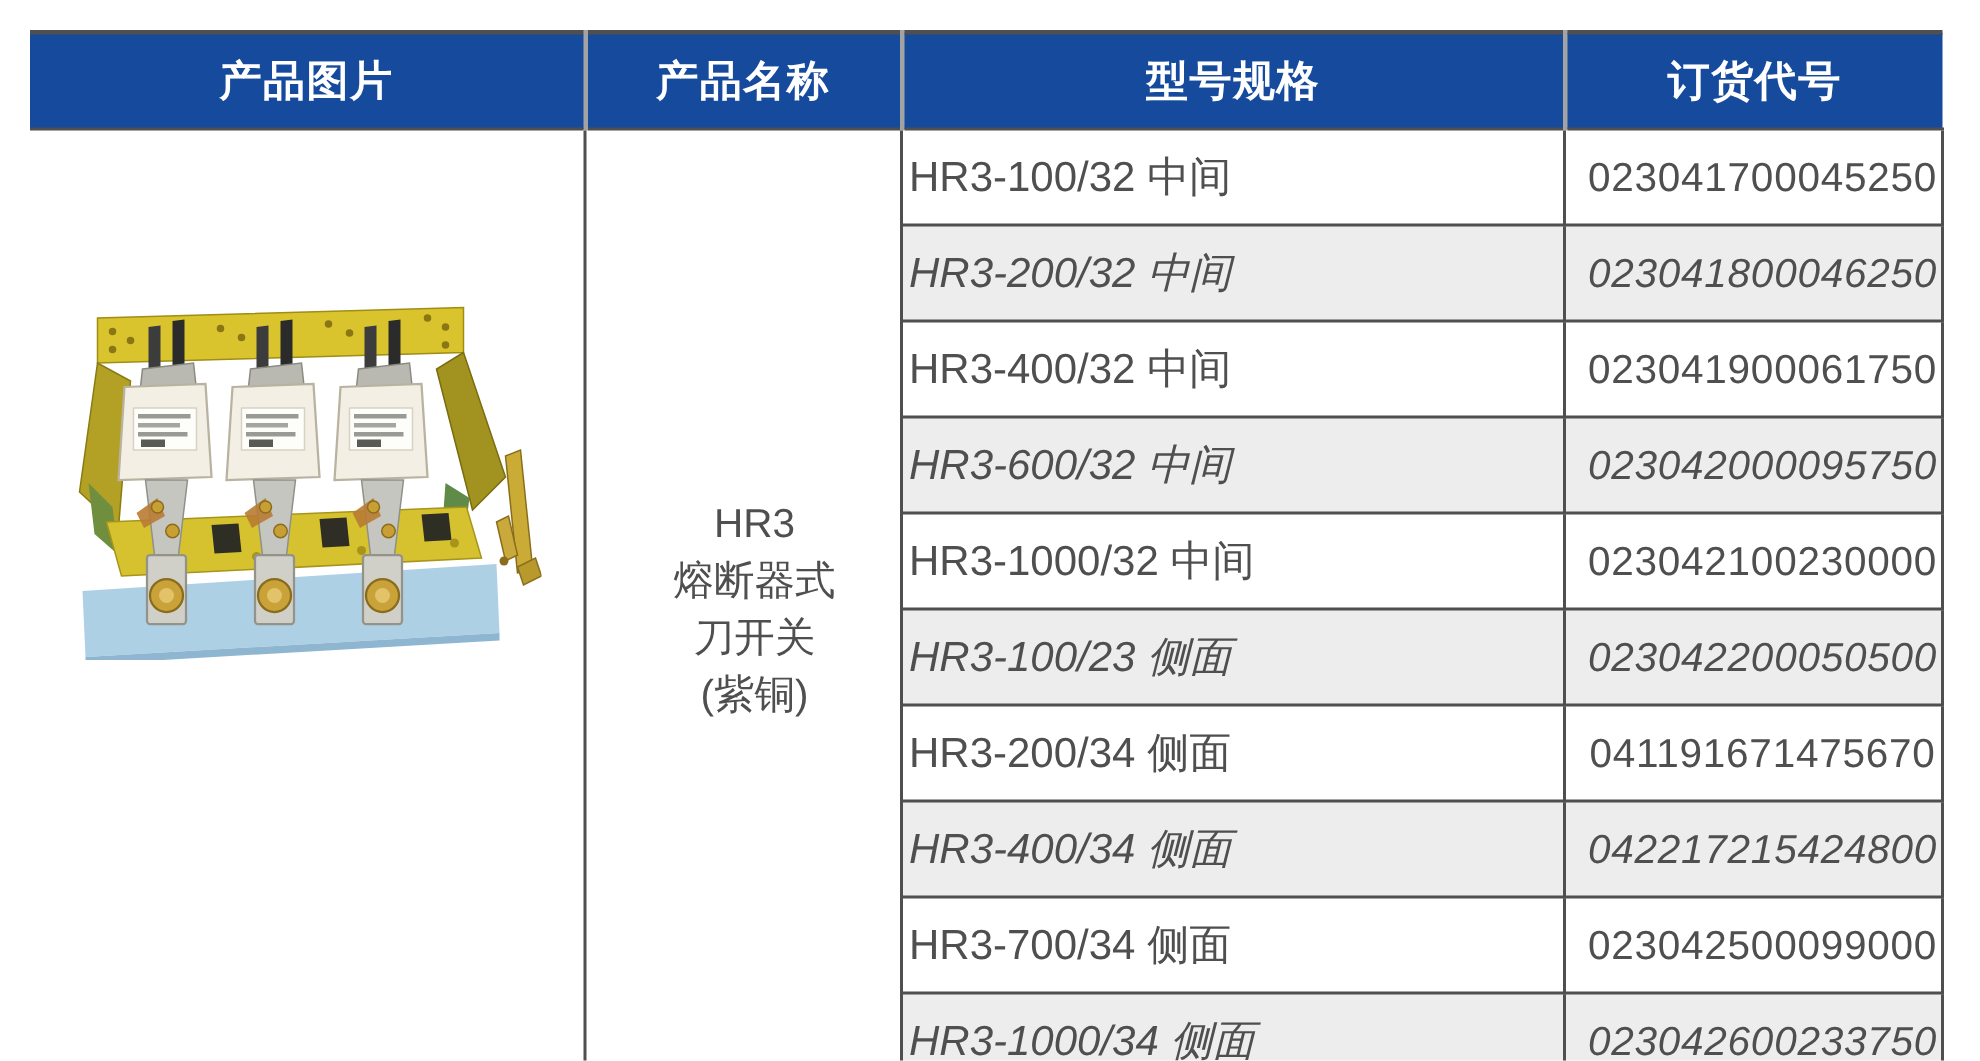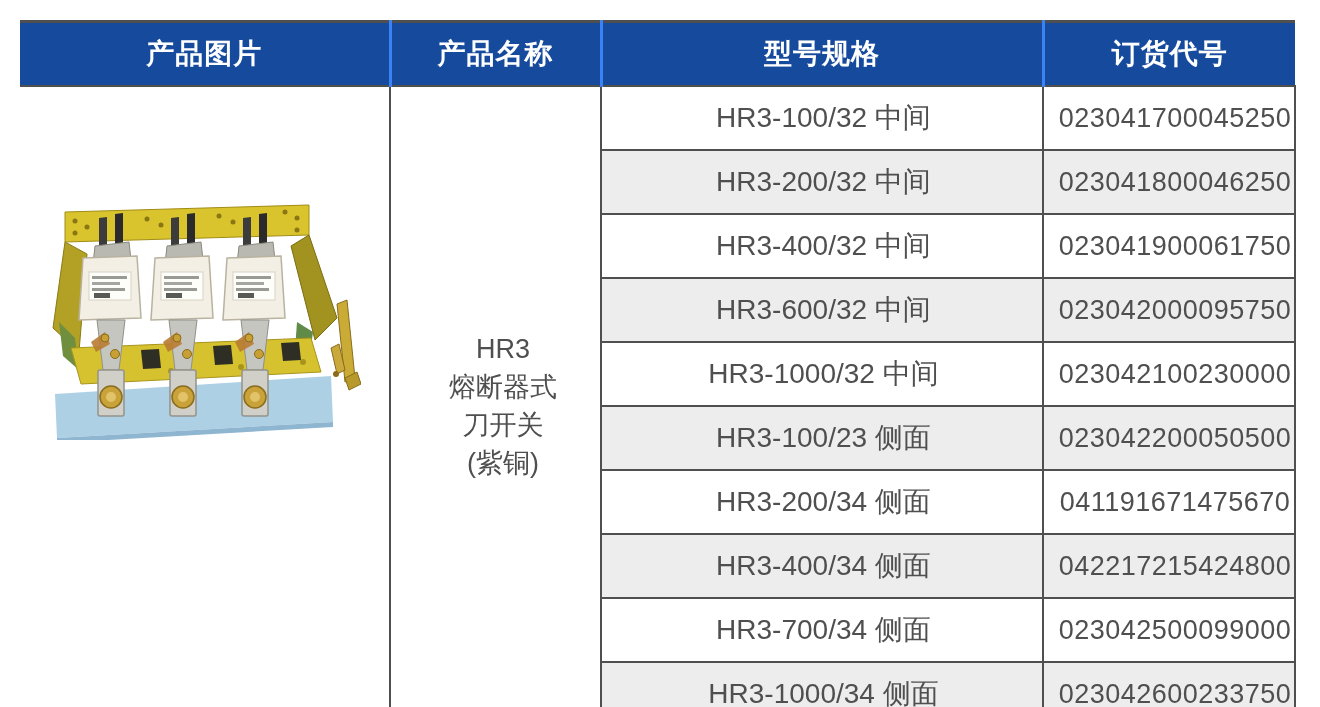--- a/index.html
+++ b/index.html
@@ -19,39 +19,39 @@
     border-collapse:collapse;table-layout:fixed;width:1275px;
   }
   .catalog-table th{
     background:var(--header-bg);
     color:var(--header-text);
     font-size:28px;font-weight:700;letter-spacing:1px;
     height:60px;text-align:center;vertical-align:middle;
     border-top:3px solid var(--border);
     border-bottom:2px solid var(--border);
     border-left:3px solid #ffffff;
-    border-right:3px solid #3b82f6;
+    border-right:3px solid #a3a3a3;
   }
   .catalog-table th:first-child{border-left:none;}
   .catalog-table th:last-child{border-right:none;}
   .catalog-table td{
     height:60px;vertical-align:middle;
     color:var(--text);
     background:#ffffff;
   }
   td.model-cell,td.code-cell{
     border:2px solid var(--border);
   }
   td.model-cell{
-    font-size:28px;padding-left:4px;text-align:center;
+    font-size:28px;padding-left:4px;text-align:left;
   }
   td.code-cell{
     font-size:27px;padding-left:13px;letter-spacing:0.5px;text-align:center;
   }
-  tr.alt td.model-cell,tr.alt td.code-cell{background:var(--row-alt-bg);}
+  tr.alt td.model-cell,tr.alt td.code-cell{background:var(--row-alt-bg);font-style:italic;}
   td.image-cell{
     border:none;background:#ffffff;vertical-align:top;
   }
   .image-wrap{
     margin-top:112px;display:flex;justify-content:center;align-items:flex-start;
   }
   td.name-cell{
     border-left:2px solid var(--border);
     border-right:2px solid var(--border);
     border-bottom:2px solid var(--border);

